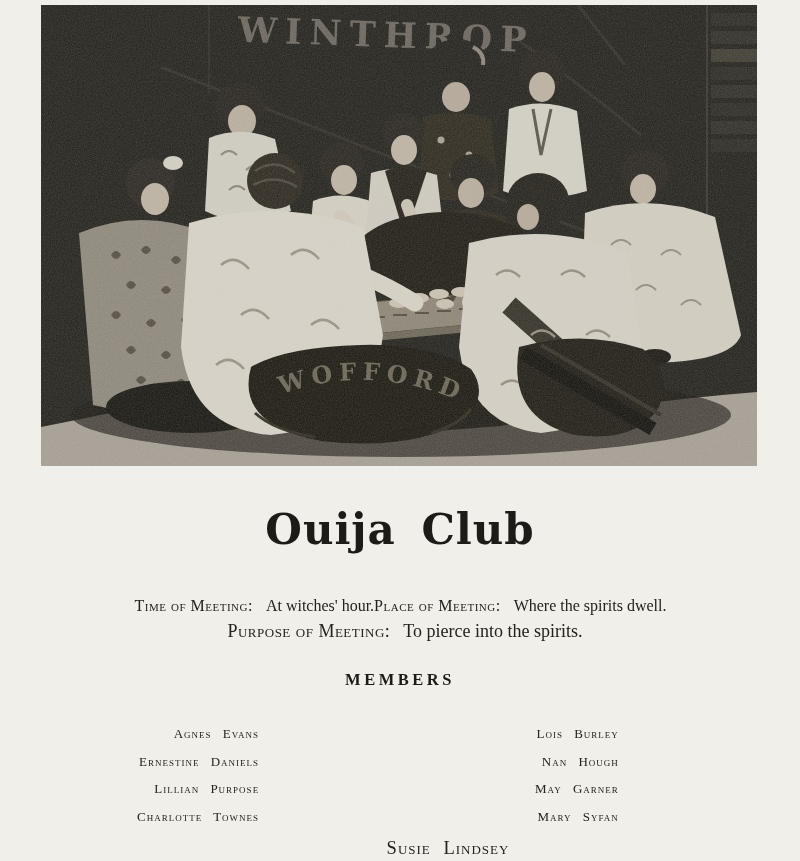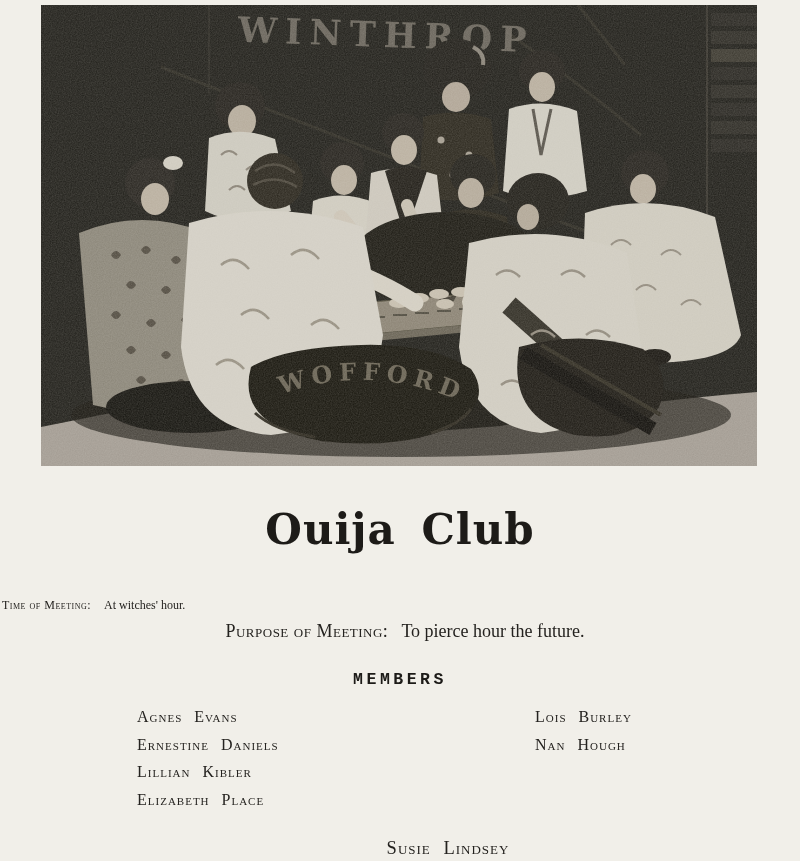--- a/index.html
+++ b/index.html
@@ -15,38 +15,39 @@
   .photo-frame svg{display:block;width:100%;height:100%;}
   .title{
     position:absolute;top:504px;left:0;width:800px;margin:0;
     text-align:center;
     font-family:"DejaVu Serif", serif;
     font-weight:bold;font-size:42px;line-height:52px;
     letter-spacing:1px;word-spacing:10px;color:#1d1b18;
   }
   .meeting-row{
     position:absolute;top:595px;left:2px;right:1px;
-    display:flex;justify-content:flex-start;
-    font-size:12px;line-height:21px;white-space:nowrap;
+    display:flex;justify-content:center;
+    font-size:16px;line-height:21px;white-space:nowrap;
   }
   .meeting-center{
     position:absolute;top:621px;left:0;width:810px;text-align:center;
     font-size:18px;line-height:21px;white-space:nowrap;
   }
   .label{font-variant:small-caps;letter-spacing:0.5px;}
   .value{margin-left:13px;}
   .members-heading{
     position:absolute;top:670px;left:0;width:800px;margin:0;
     text-align:center;
-    font-family:Liberation Mono, monospace;
+    font-family:Liberation Serif, serif;
     font-weight:bold;font-size:16.5px;letter-spacing:3.5px;color:#1d1b18;
   }
   .member-col{
-    position:absolute;top:703px;
-    font-size:16px;
+    position:absolute;top:720px;
+    font-size:13px;
+    text-align:right;
   }
   .member-col .name{
     height:27.7px;line-height:27.7px;
     font-variant:small-caps;letter-spacing:1px;word-spacing:7px;
     white-space:nowrap;
   }
   .col-left{left:137px;}
   .col-right{left:535px;}
   .centered-name{
     position:absolute;top:838px;left:0;width:800px;text-align:center;
@@ -222,33 +223,38 @@
       <rect x="0" y="0" width="716" height="461" filter="url(#grain)"></rect>
     </svg>
   </div>
 
   <h1 class="title">Ouija Club</h1>
 
   <div class="meeting-row">
     <div>
       <span class="label">Time of Meeting:</span><span class="value">At witches' hour.</span>
     </div>
+    <div>
+      <span class="label">Place of Meeting:</span><span class="value">Where the spirits dwell.</span>
+    </div>
   </div>
   <div class="meeting-center">
-    <span class="label">Purpose of Meeting:</span><span class="value">To pierce hour the future.</span>
+    <span class="label">Purpose of Meeting:</span><span class="value">To pierce into the spirits.</span>
   </div>
 
   <h2 class="members-heading">MEMBERS</h2>
 
   <div class="member-col col-left">
       <div class="name">Agnes Evans</div>
       <div class="name">Ernestine Daniels</div>
-      <div class="name">Lillian Kibler</div>
-      <div class="name">Elizabeth Place</div>
+      <div class="name">Lillian Purpose</div>
+      <div class="name">Charlotte Townes</div>
     </div>
   <div class="member-col col-right">
       <div class="name">Lois Burley</div>
       <div class="name">Nan Hough</div>
+      <div class="name">May Garner</div>
+      <div class="name">Mary Syfan</div>
     </div>
 
   <div class="centered-name">Susie Lindsey</div>
 
 </div>
 
 </body></html>

